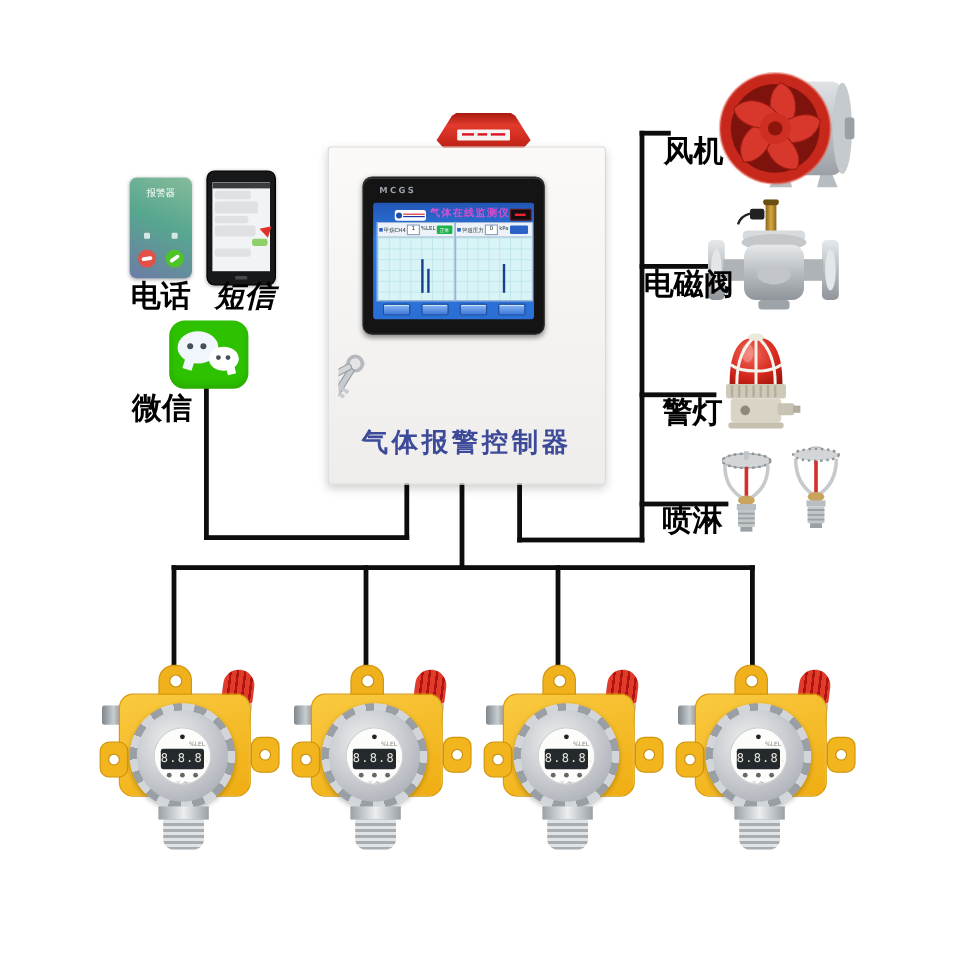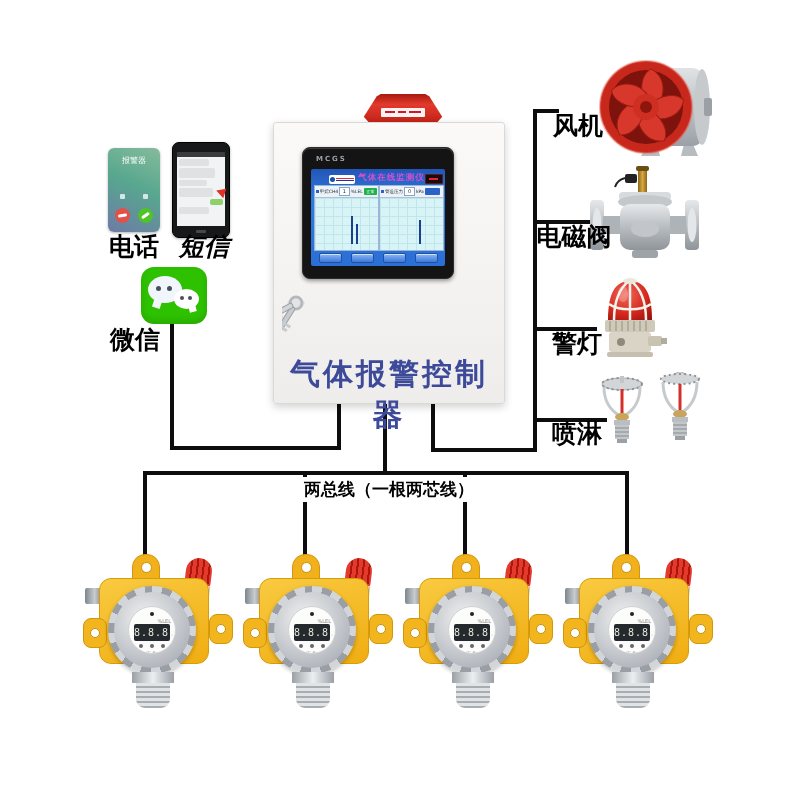--- a/index.html
+++ b/index.html
@@ -47,21 +47,21 @@
   .chip-g{width:14px;height:7px;background:#1db24b;color:#fff;font-size:4px;text-align:center;line-height:7px;border-radius:1px;}
   .chip-b{width:15px;height:7px;background:#2a62c8;border-radius:1px;}
   .chart{position:absolute;left:0;top:11px;right:0;bottom:0;background:#d9f4f6;
          background-image:linear-gradient(#bfe6ea 1px,transparent 1px),
                           linear-gradient(90deg,#bfe6ea 1px,transparent 1px);
          background-size:9px 9px;border-top:1px solid #a9c4d6;}
   .spike{position:absolute;bottom:6px;width:2px;background:#1b3f8f;}
   .scr-btns{position:absolute;left:0;right:0;top:83px;height:12px;display:flex;justify-content:center;gap:9px;align-items:center;}
   .sbtn{width:21px;height:8px;border-radius:2px;border:1px solid #23509e;
         background:linear-gradient(180deg,#8ab9f6,#3e77d6);box-shadow:inset 0 1px 0 #cfe2fb;}
-  .ctrl-name{position:absolute;left:0;right:0;top:231px;text-align:center;font-size:30px;font-weight:900;
+  .ctrl-name{position:absolute;left:0;right:0;top:231px;text-align:center;font-size:22px;font-weight:900;
              color:#3c4a99;letter-spacing:3px;}
   .keys{position:absolute;left:8px;top:170px;}
   
   .callphone{position:absolute;left:108px;top:148px;width:52px;height:84px;z-index:2;border-radius:6px;
              background:linear-gradient(205deg,#86bb9b,#57a78f 45%,#6d7ba6);box-shadow:0 1px 3px rgba(0,0,0,.3);}
   .cp-title{position:absolute;top:7px;left:0;right:0;text-align:center;color:#fff;font-size:8px;}
   .cp-ico{position:absolute;top:46px;width:5px;height:5px;background:rgba(255,255,255,.75);border-radius:1px;}
   .cp-btn{position:absolute;bottom:9px;width:15px;height:15px;border-radius:50%;}
   .cp-btn i{position:absolute;left:3px;top:6px;width:9px;height:3px;background:#fff;border-radius:2px;}
   .btn-red{left:7px;background:#e25048;} .btn-red i{transform:rotate(-8deg);}
@@ -404,21 +404,20 @@
             <line x1="15" y1="57" x2="29" y2="57"></line>
             <line x1="15" y1="61" x2="29" y2="61"></line>
             <line x1="15" y1="65" x2="29" y2="65"></line>
           </g>
         <rect x="17" y="68" width="10" height="4" fill="#9aa0a4"></rect>
       </g>
     </svg>
   </div>
   <div class="dev-label" style="left:547px;top:421px;width:60px;">喷淋</div>
 
-  <div class="bus-label" style="left:303px;top:477px;width:172px;">两总线（一根两芯线）</div>
 
   <div id="detectors">
     <div class="detector" style="left: 83px;">
       <div class="d-ear">
           <i></i>
         </div>
       <div class="d-beacon">
         <div class="d-bdome"></div>
         <div class="d-bbase"></div>
       </div>

